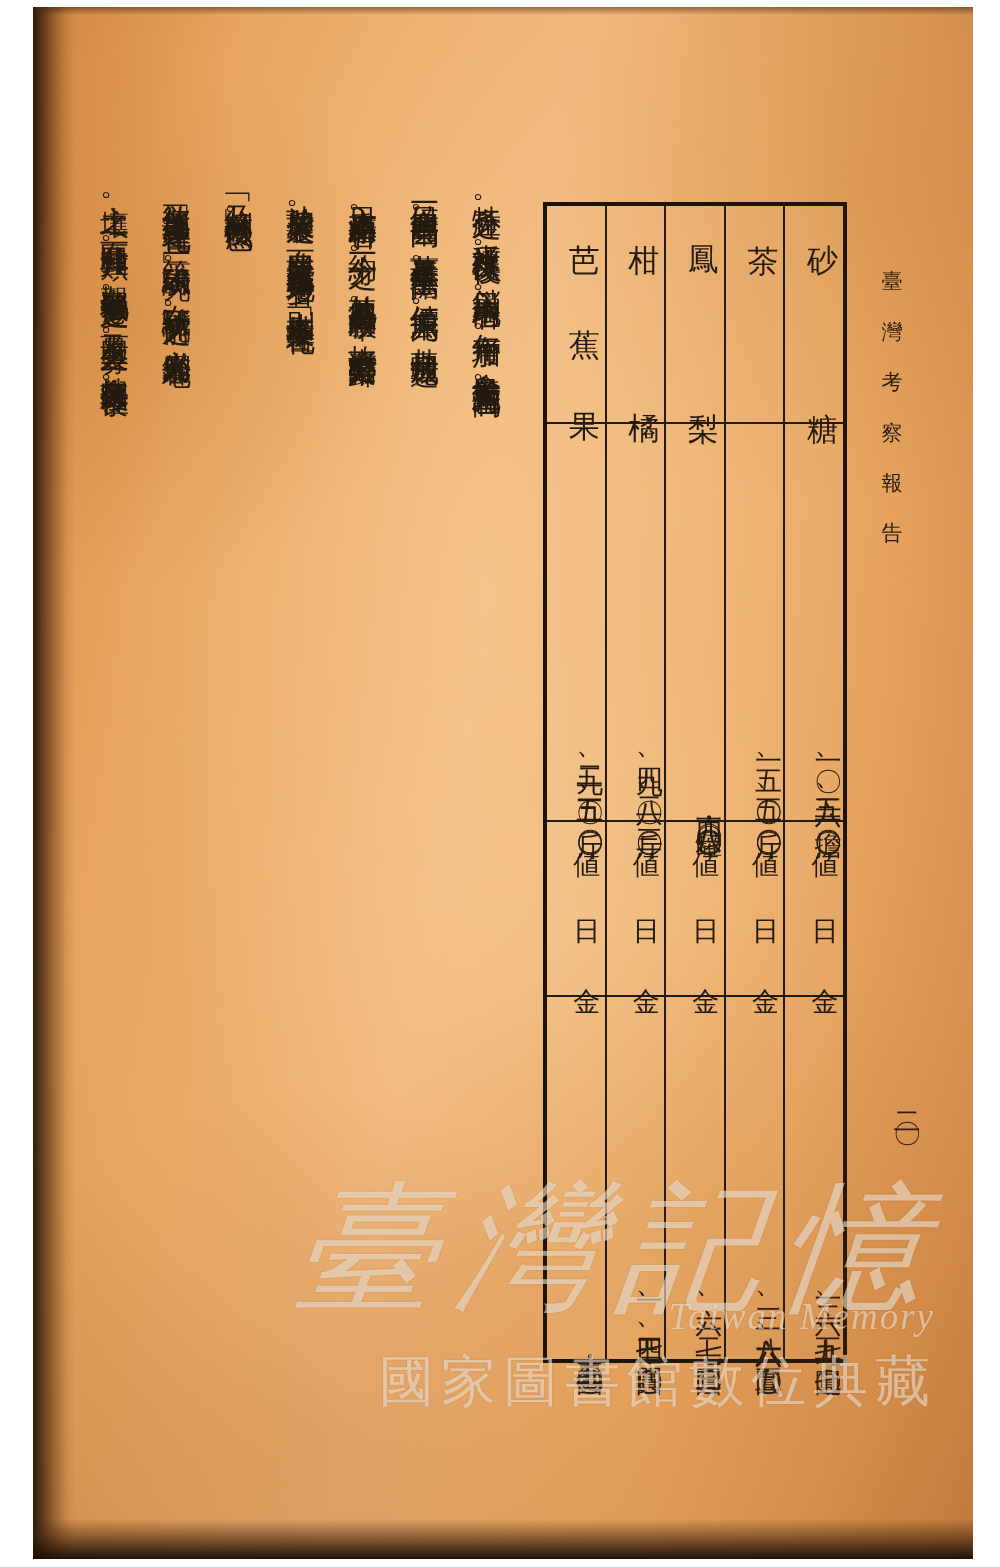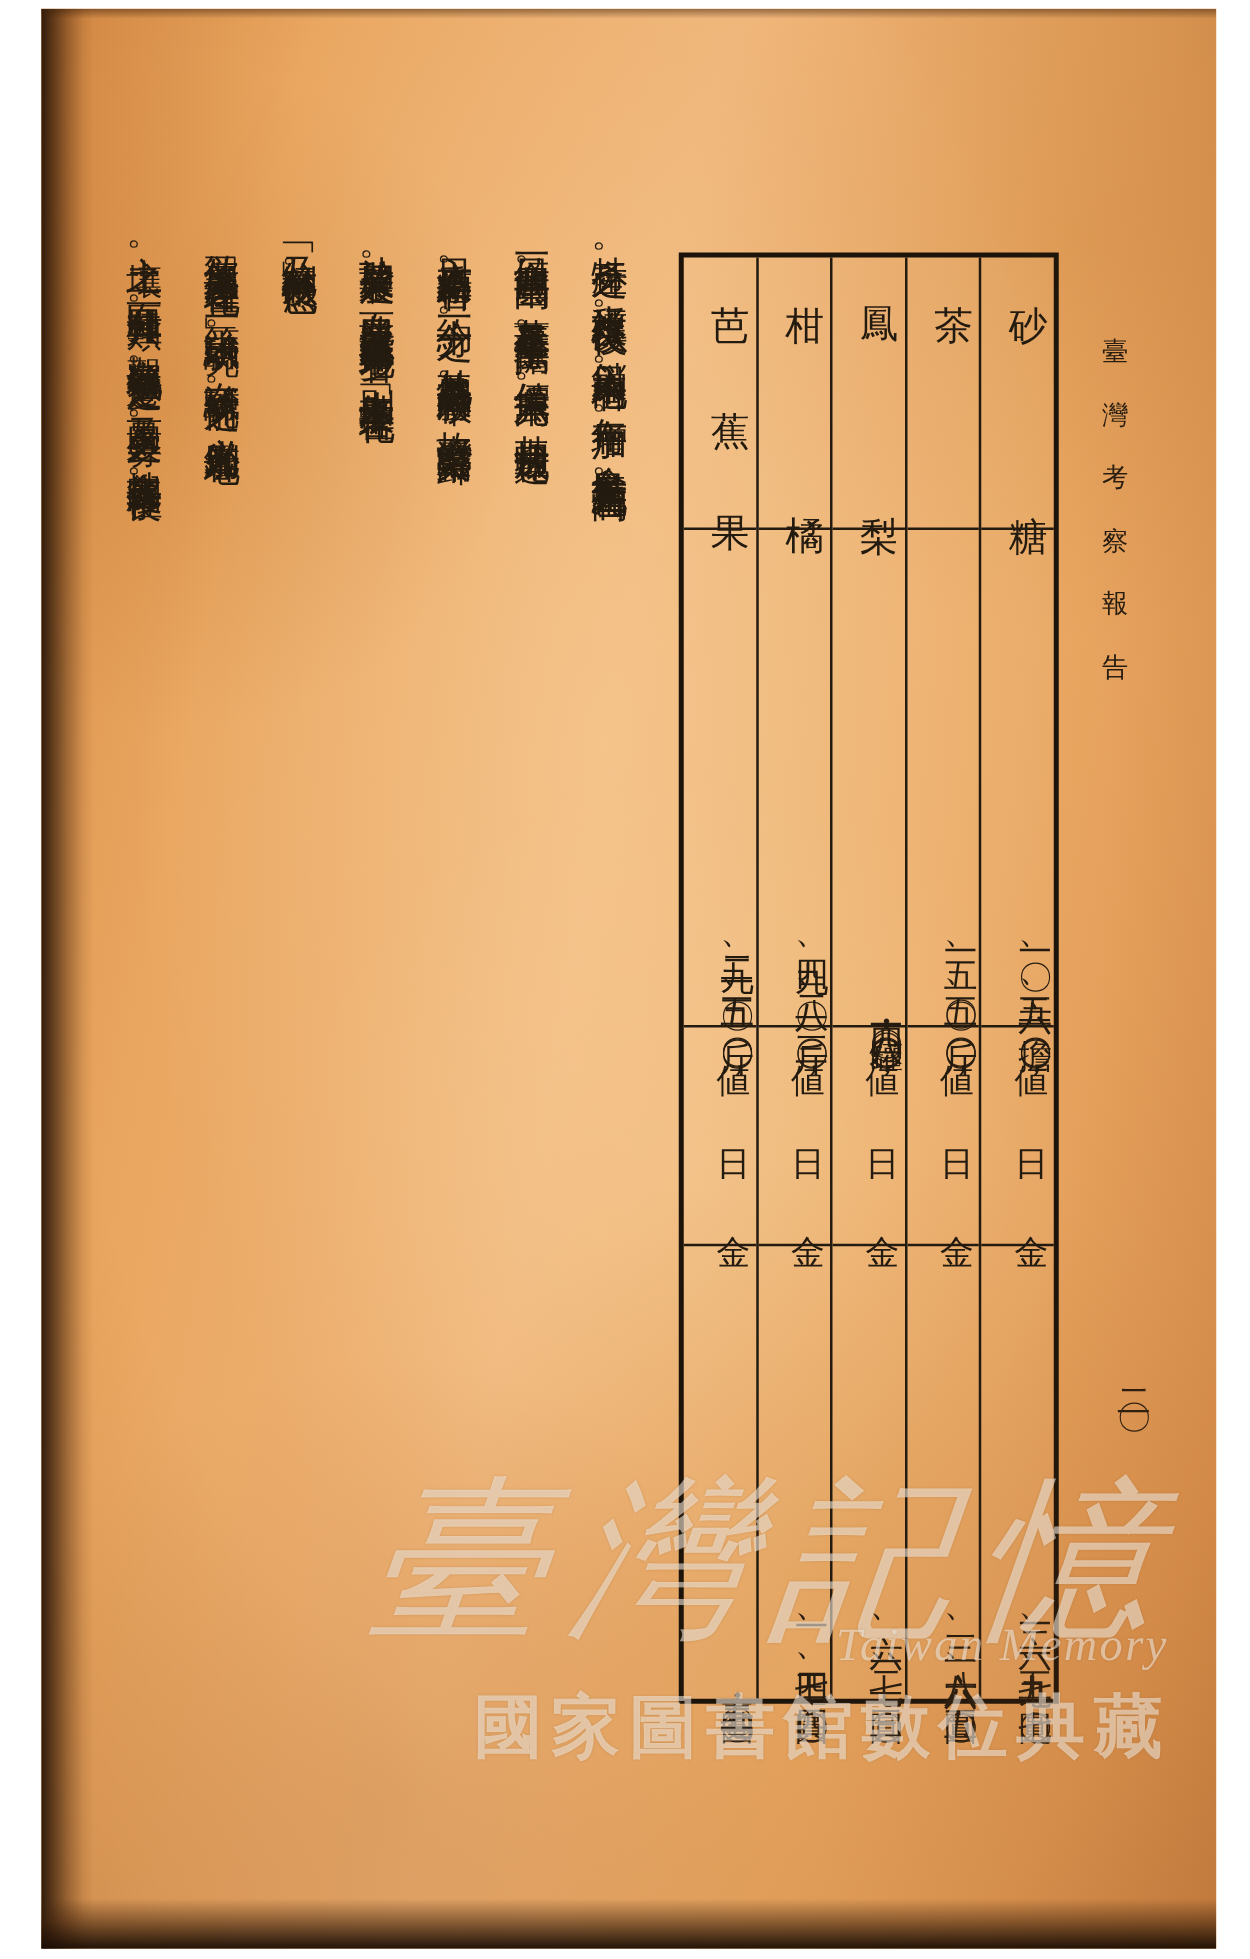--- a/index.html
+++ b/index.html
@@ -63,21 +63,21 @@
 
   
   .watermark{position:absolute;inset:0;pointer-events:none;z-index:6;
         color:rgba(248,241,231,0.55);}
   .wm-script{position:absolute;right:28px;top:1148px;font-size:140px;letter-spacing:22px;
         font-style:italic;transform:skewX(-6deg);white-space:nowrap;
         text-shadow:0 0 2px rgba(120,80,40,0.25);}
   .wm-latin{position:absolute;right:38px;top:1288px;font-size:37px;font-style:italic;
         letter-spacing:2px;text-shadow:0 0 2px rgba(120,80,40,0.25);}
   .wm-subtitle{position:absolute;right:36px;top:1338px;font-size:55px;letter-spacing:7px;
-        font-weight:bold;white-space:nowrap;text-shadow:0 0 2px rgba(120,80,40,0.25);}
+        font-weight:normal;white-space:nowrap;text-shadow:0 0 2px rgba(120,80,40,0.25);}
 </style>
 </head>
 <body>
 
 <div class="frame">
   <div class="scan ink">
 
     <div class="stains"></div>
 
     <div class="running-header v just">臺灣考察報告</div>

